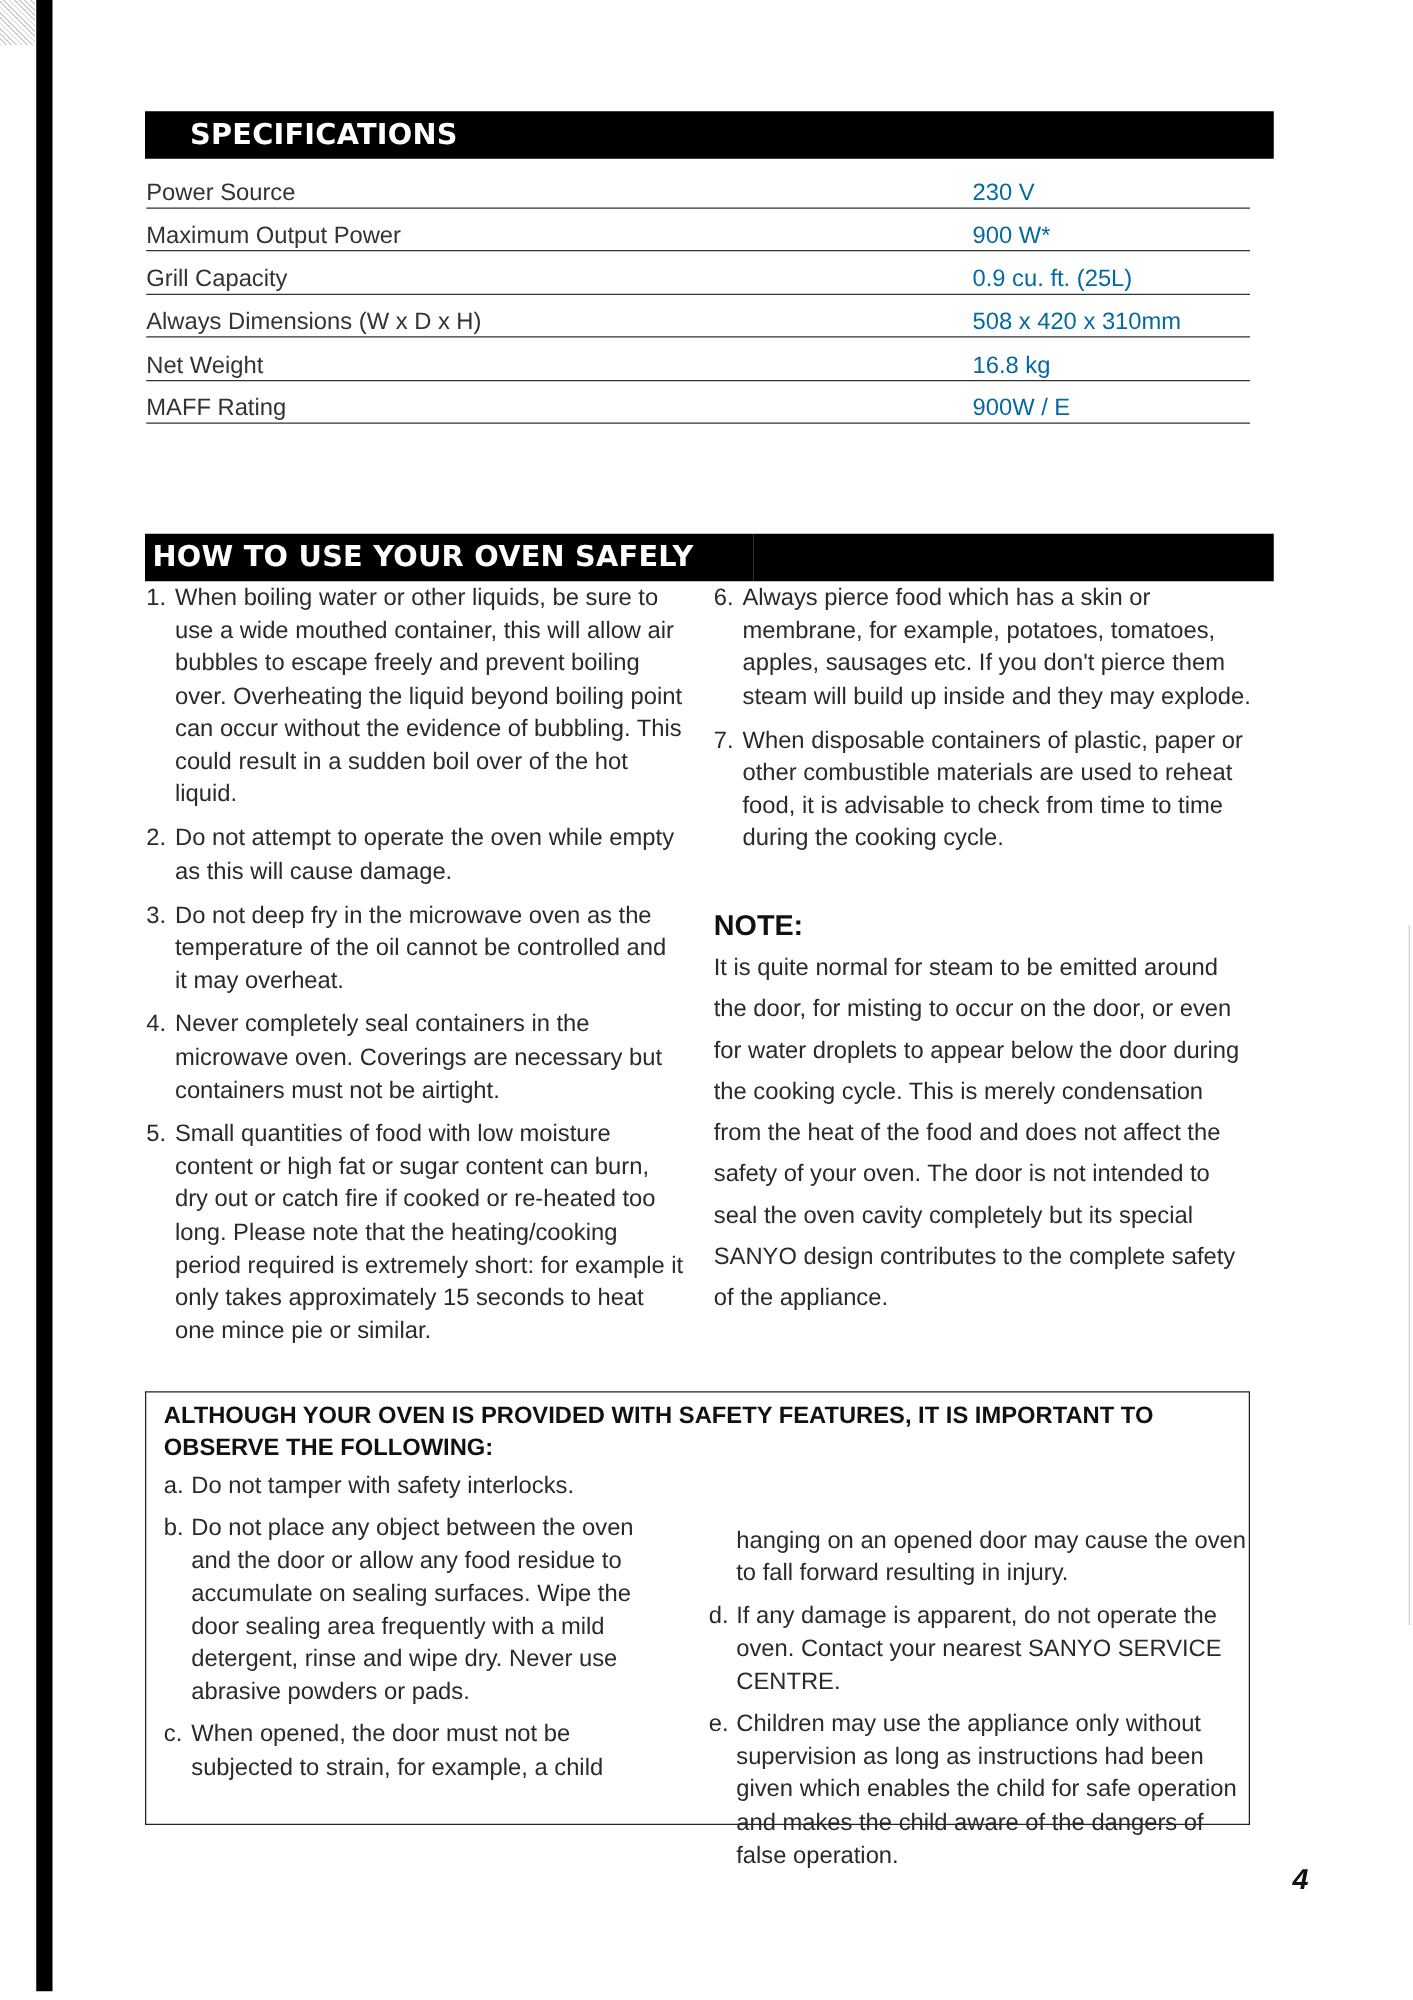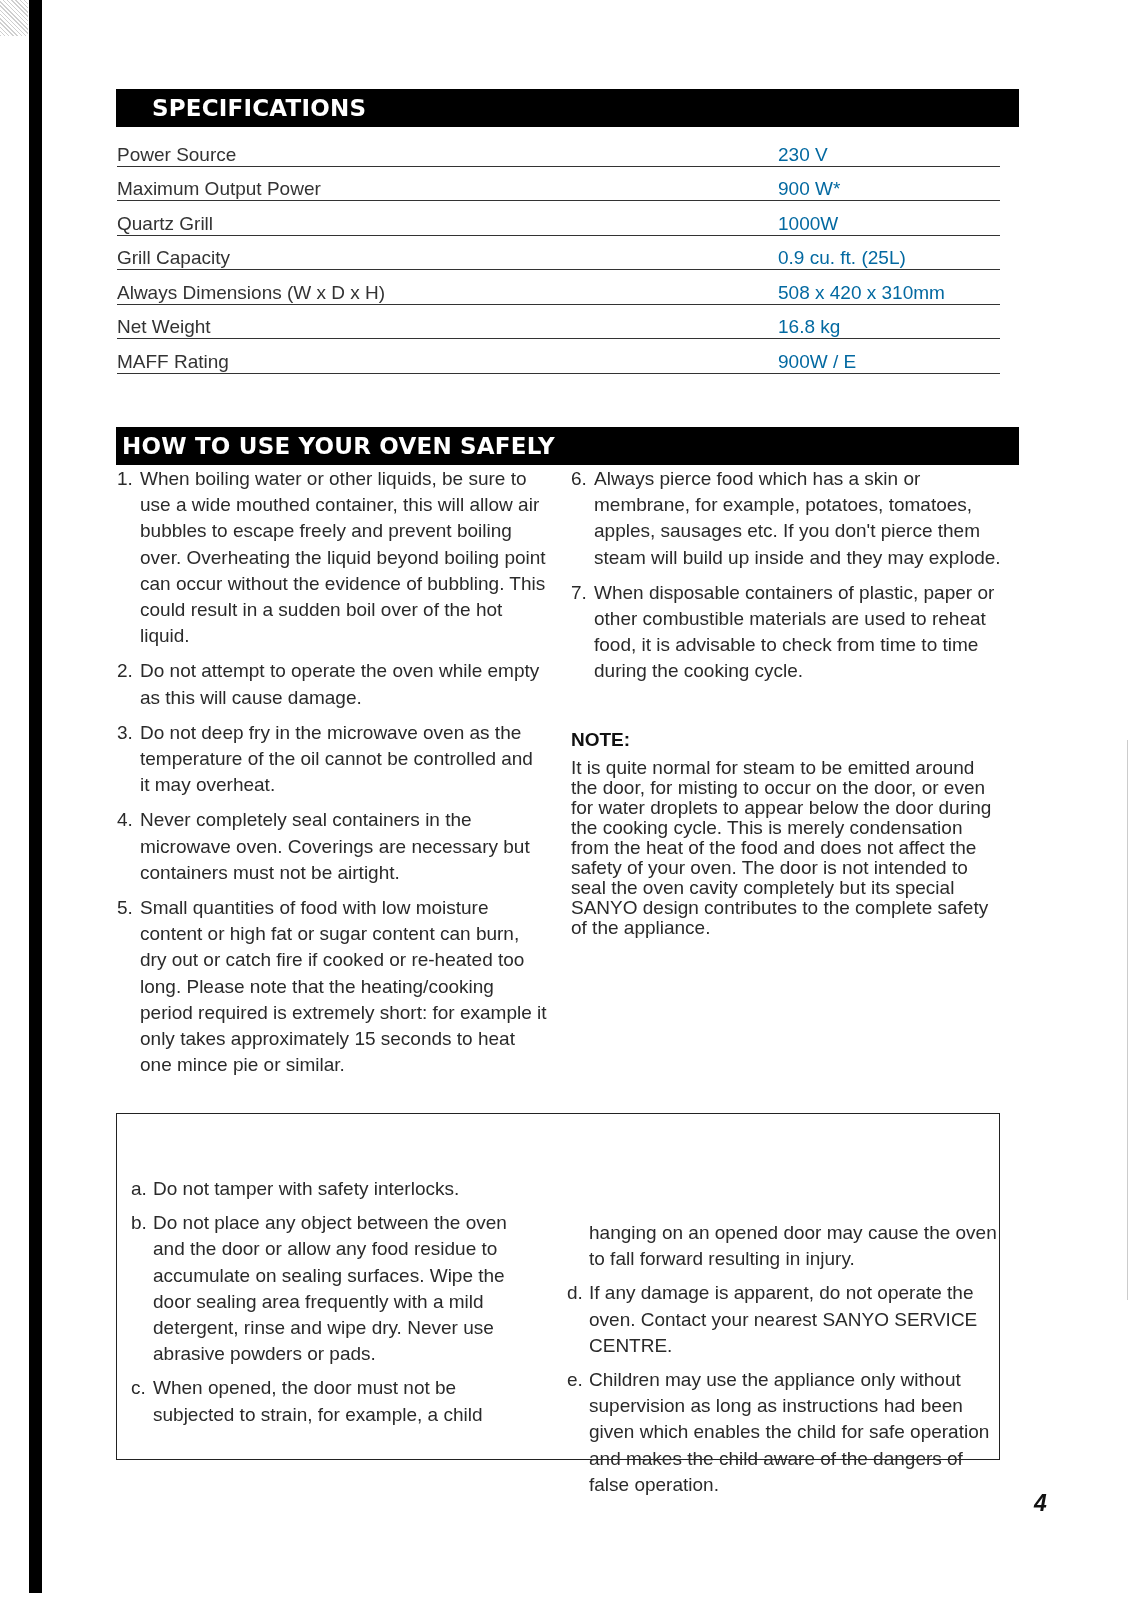--- a/index.html
+++ b/index.html
@@ -33,22 +33,22 @@
     }
     .spec-row .label { width: 661px; }
     .spec-row .value { flex: 1; color: #0369a1; }
 
     .col { position: absolute; font-size: 19px; line-height: 26.2px; color: #2a2a2a; }
     .col-left { left: 117px; top: 466px; width: 430px; }
     .col-right { left: 571px; top: 466px; width: 430px; }
     .item { display: flex; margin-bottom: 9px; }
     .item .num { width: 23px; flex: none; }
     .item .txt { flex: 1; }
-    .note-title { font-weight: bold; font-size: 19px; margin-top: 42px; margin-bottom: 5px; color: #111; }
-    .note-body { font-size: 19px; line-height: 20px; }
+    .note-title { font-weight: bold; font-size: 23px; margin-top: 42px; margin-bottom: 5px; color: #111; }
+    .note-body { font-size: 19px; line-height: 33px; }
 
     .important-box {
       position: absolute; left: 116px; top: 1113px; width: 884px; height: 347px;
       border: 1.5px solid #222; box-sizing: border-box;
     }
     .important-title {
       position: absolute; left: 14px; top: 6px; width: 860px;
       font-weight: bold; font-size: 19px; line-height: 26px; color: #111;
     }
     .box-col { position: absolute; font-size: 19px; line-height: 26.2px; color: #2a2a2a; }
@@ -73,24 +73,20 @@
 <div class="section-bar spec-bar">SPECIFICATIONS</div>
 
 <div class="spec-table">
   <div class="spec-row">
     <span class="label">Power Source</span>
     <span class="value">230 V</span>
   </div>
   <div class="spec-row">
     <span class="label">Maximum Output Power</span>
     <span class="value">900 W*</span>
-  </div>
-  <div class="spec-row">
-    <span class="label">Quartz Grill</span>
-    <span class="value">1000W</span>
   </div>
   <div class="spec-row">
     <span class="label">Grill Capacity</span>
     <span class="value">0.9 cu. ft. (25L)</span>
   </div>
   <div class="spec-row">
     <span class="label">Always Dimensions (W x D x H)</span>
     <span class="value">508 x 420 x 310mm</span>
   </div>
   <div class="spec-row">
@@ -136,20 +132,21 @@
   </div>
   <div class="item">
     <span class="num">7.</span>
     <span class="txt">When disposable containers of plastic, paper or other combustible materials are used to reheat food, it is advisable to check from time to time during the cooking cycle.</span>
   </div>
   <div class="note-title">NOTE:</div>
   <div class="note-body">It is quite normal for steam to be emitted around the door, for misting to occur on the door, or even for water droplets to appear below the door during the cooking cycle. This is merely condensation from the heat of the food and does not affect the safety of your oven. The door is not intended to seal the oven cavity completely but its special SANYO design contributes to the complete safety of the appliance.</div>
 </div>
 
 <div class="important-box">
+  <div class="important-title">ALTHOUGH YOUR OVEN IS PROVIDED WITH SAFETY FEATURES, IT IS IMPORTANT TO OBSERVE THE FOLLOWING:</div>
   <div class="box-col box-left">
     <div class="item">
       <span class="num">a.</span>
       <span class="txt">Do not tamper with safety interlocks.</span>
     </div>
     <div class="item">
       <span class="num">b.</span>
       <span class="txt">Do not place any object between the oven and the door or allow any food residue to accumulate on sealing surfaces. Wipe the door sealing area frequently with a mild detergent, rinse and wipe dry. Never use abrasive powders or pads.</span>
     </div>
     <div class="item">

